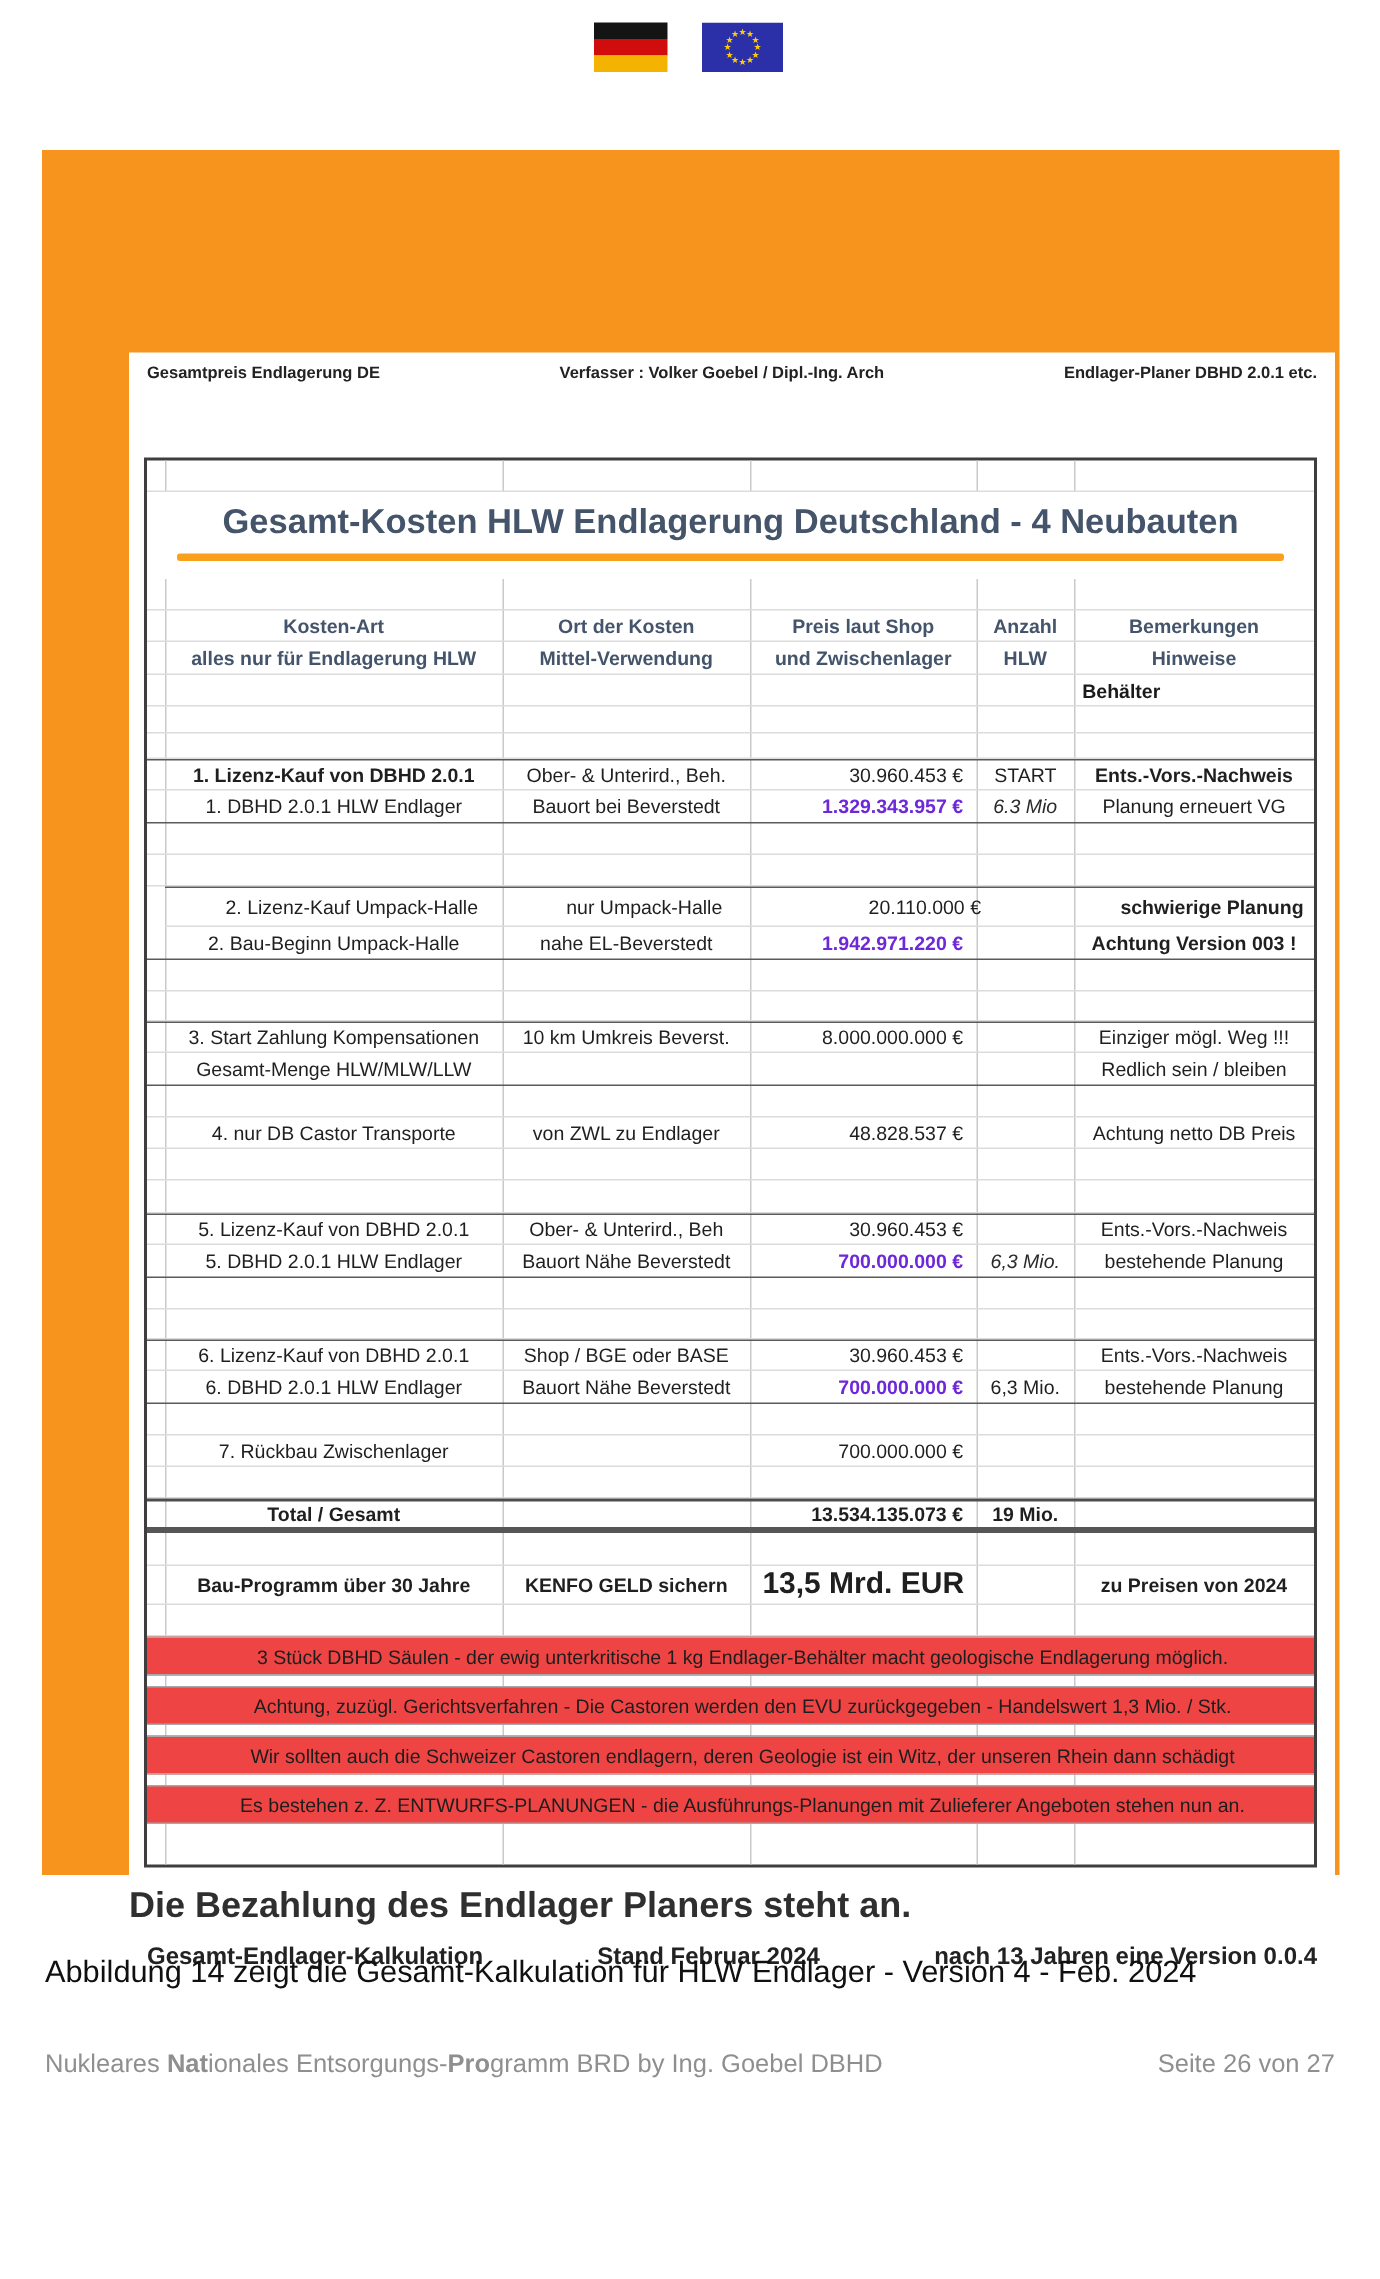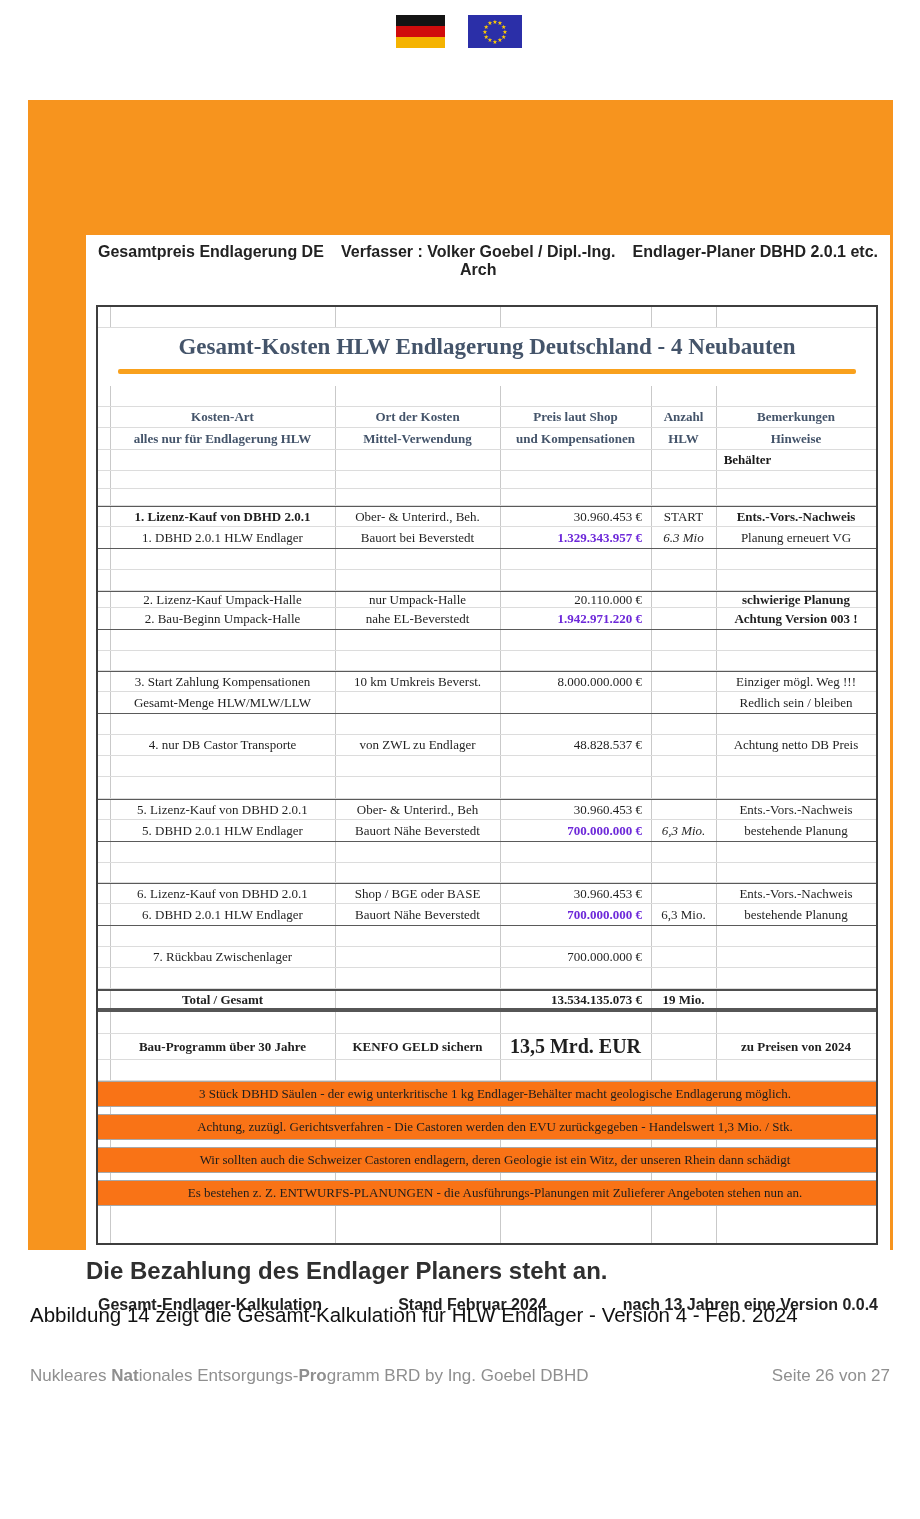--- a/index.html
+++ b/index.html
@@ -10,25 +10,25 @@
   
   .flag-de{position:absolute;left:396px;top:15px;width:49px;height:33px;display:flex;flex-direction:column;}
   .flag-de div{flex:1;}
   .de-black{background:#141414;}
   .de-red{background:#d00c0c;}
   .de-gold{background:#f5b301;}
   .flag-eu{position:absolute;left:468px;top:15px;width:54px;height:33px;}
   
   .frame{position:absolute;left:28px;top:100px;width:865px;height:1150px;background:#F7941E;}
   .page{position:absolute;left:58px;top:135px;width:804px;height:1083px;background:#ffffff;}
-  .doc-header{position:absolute;top:8px;left:12px;right:12px;display:flex;justify-content:space-between;align-items:baseline;font-size:16px;font-weight:700;color:#222;}
+  .doc-header{position:absolute;top:8px;left:12px;right:12px;display:flex;justify-content:space-between;align-items:baseline;font-size:11px;font-weight:700;color:#222;}
   .doc-header .mid{flex:1;text-align:center;}
   .main-title{position:absolute;top:20px;left:0;width:100%;text-align:center;font-size:37px;font-weight:700;color:#F7941E;letter-spacing:-0.5px;margin:0;}
   
-  .sheet{position:absolute;left:10px;top:70px;width:778px;height:936px;border:2px solid #3e3e3e;background:#ffffff;box-sizing:content-box;font-family:Liberation Serif, serif;}
+  .sheet{position:absolute;left:10px;top:70px;width:778px;height:936px;border:2px solid #3e3e3e;background:#ffffff;box-sizing:content-box;}
   .vline{position:absolute;top:0;bottom:0;width:1px;background:#c9c9c9;z-index:0;}
   .v1{left:12px;}.v2{left:237px;}.v3{left:402px;}.v4{left:553px;}.v5{left:618px;}
   .rows{position:relative;z-index:1;width:778px;}
   .row{position:relative;box-sizing:border-box;border-bottom:1px solid #dcdcdc;display:flex;align-items:stretch;}
   .row.gap{border-bottom:none;}
   .row.bt{border-top:1.5px solid #5a5a5a;}
   .row.bb{border-bottom:1.5px solid #5a5a5a;}
   .row.total{border-top:2px solid #4e4e4e;border-bottom:4px solid #565656;}
   .cell{display:flex;align-items:center;justify-content:center;font-size:13px;color:#1f1f1f;white-space:nowrap;box-sizing:border-box;}
   .gutter{width:12px;flex:none;}
@@ -39,21 +39,21 @@
   .c5{width:160px;flex:none;}
   .cell.b{font-weight:700;}
   .cell.u{color:#6d28d9;font-weight:700;}
   .cell.i{font-style:italic;color:#2a2a2a;}
   .cell.hk{color:#44546A;font-weight:700;justify-content:center;padding-right:0;}
   .cell.bk{font-weight:700;color:#1a1a1a;}
   .cell.big{font-size:20px;font-weight:700;justify-content:center;padding-right:0;}
   .row.trow{background:#fff;align-items:center;justify-content:center;font-size:23px;font-weight:700;color:#44546A;border-bottom:none;}
   .row.rrow{background:#fff;border-bottom:none;align-items:flex-start;justify-content:center;}
   .orange-rule{width:738px;height:5px;background:#F9A11D;border-radius:2px;margin-top:3px;}
-  .row.note{background:#f97316;border-top:1px solid #a8a8a8;border-bottom:1px solid #a8a8a8;align-items:center;justify-content:center;font-size:13px;color:#1d1d1d;white-space:nowrap;padding-left:16px;}
+  .row.note{background:#ef4444;border-top:1px solid #a8a8a8;border-bottom:1px solid #a8a8a8;align-items:center;justify-content:center;font-size:13px;color:#1d1d1d;white-space:nowrap;padding-left:16px;}
   .closing{position:absolute;top:1022px;left:0;width:100%;text-align:left;font-size:24px;font-weight:700;color:#2f2f2f;}
   .page-foot{position:absolute;top:1061px;left:12px;right:12px;display:flex;justify-content:space-between;align-items:baseline;font-size:16px;font-weight:700;color:#222;}
   .page-foot .mid{flex:1;text-align:center;}
   
   .caption{position:absolute;left:30px;top:1303px;width:862px;font-size:20.5px;color:#101010;}
   .bottom-line{position:absolute;left:30px;right:30px;top:1366px;display:flex;justify-content:space-between;align-items:baseline;font-size:17px;color:#8f8f8f;}
 </style>
 </head>
 <body>
 
@@ -108,21 +108,21 @@
             <div class="cell c1 hk">Kosten-Art</div>
             <div class="cell c2 hk">Ort der Kosten</div>
             <div class="cell c3 hk">Preis laut Shop</div>
             <div class="cell c4 hk">Anzahl</div>
             <div class="cell c5 hk">Bemerkungen</div>
           </div>
           <div class="row cells" style="height: 22px;">
             <div class="cell gutter"></div>
             <div class="cell c1 hk">alles nur für Endlagerung HLW</div>
             <div class="cell c2 hk">Mittel-Verwendung</div>
-            <div class="cell c3 hk">und Kompensationen</div>
+            <div class="cell c3 hk">und Zwischenlager</div>
             <div class="cell c4 hk">HLW</div>
             <div class="cell c5 hk">Hinweise</div>
           </div>
           <div class="row cells" style="height: 21px; gap: 16px;">
             <div class="cell gutter"></div>
             <div class="cell c1"></div>
             <div class="cell c2"></div>
             <div class="cell c3"></div>
             <div class="cell c4 bk">Behälter</div>
             <div class="cell c5"></div>
@@ -140,21 +140,21 @@
           <div class="row cells bb" style="height: 22px;">
             <div class="cell gutter"></div>
             <div class="cell c1">1. DBHD 2.0.1 HLW Endlager</div>
             <div class="cell c2">Bauort bei Beverstedt</div>
             <div class="cell c3 u">1.329.343.957 €</div>
             <div class="cell c4 i">6.3 Mio</div>
             <div class="cell c5">Planung erneuert VG</div>
           </div>
           <div class="row " style="height: 21px;"></div>
           <div class="row " style="height: 21px;"></div>
-          <div class="row cells bt" style="height: 17px;">
+          <div class="row cells bt" style="height: 27px; margin-left: 12px;">
             <div class="cell gutter"></div>
             <div class="cell c1">2. Lizenz-Kauf Umpack-Halle</div>
             <div class="cell c2">nur Umpack-Halle</div>
             <div class="cell c3">20.110.000 €</div>
             <div class="cell c4"></div>
             <div class="cell c5 b">schwierige Planung</div>
           </div>
           <div class="row cells bb" style="height: 22px;">
             <div class="cell gutter"></div>
             <div class="cell c1">2. Bau-Beginn Umpack-Halle</div>

